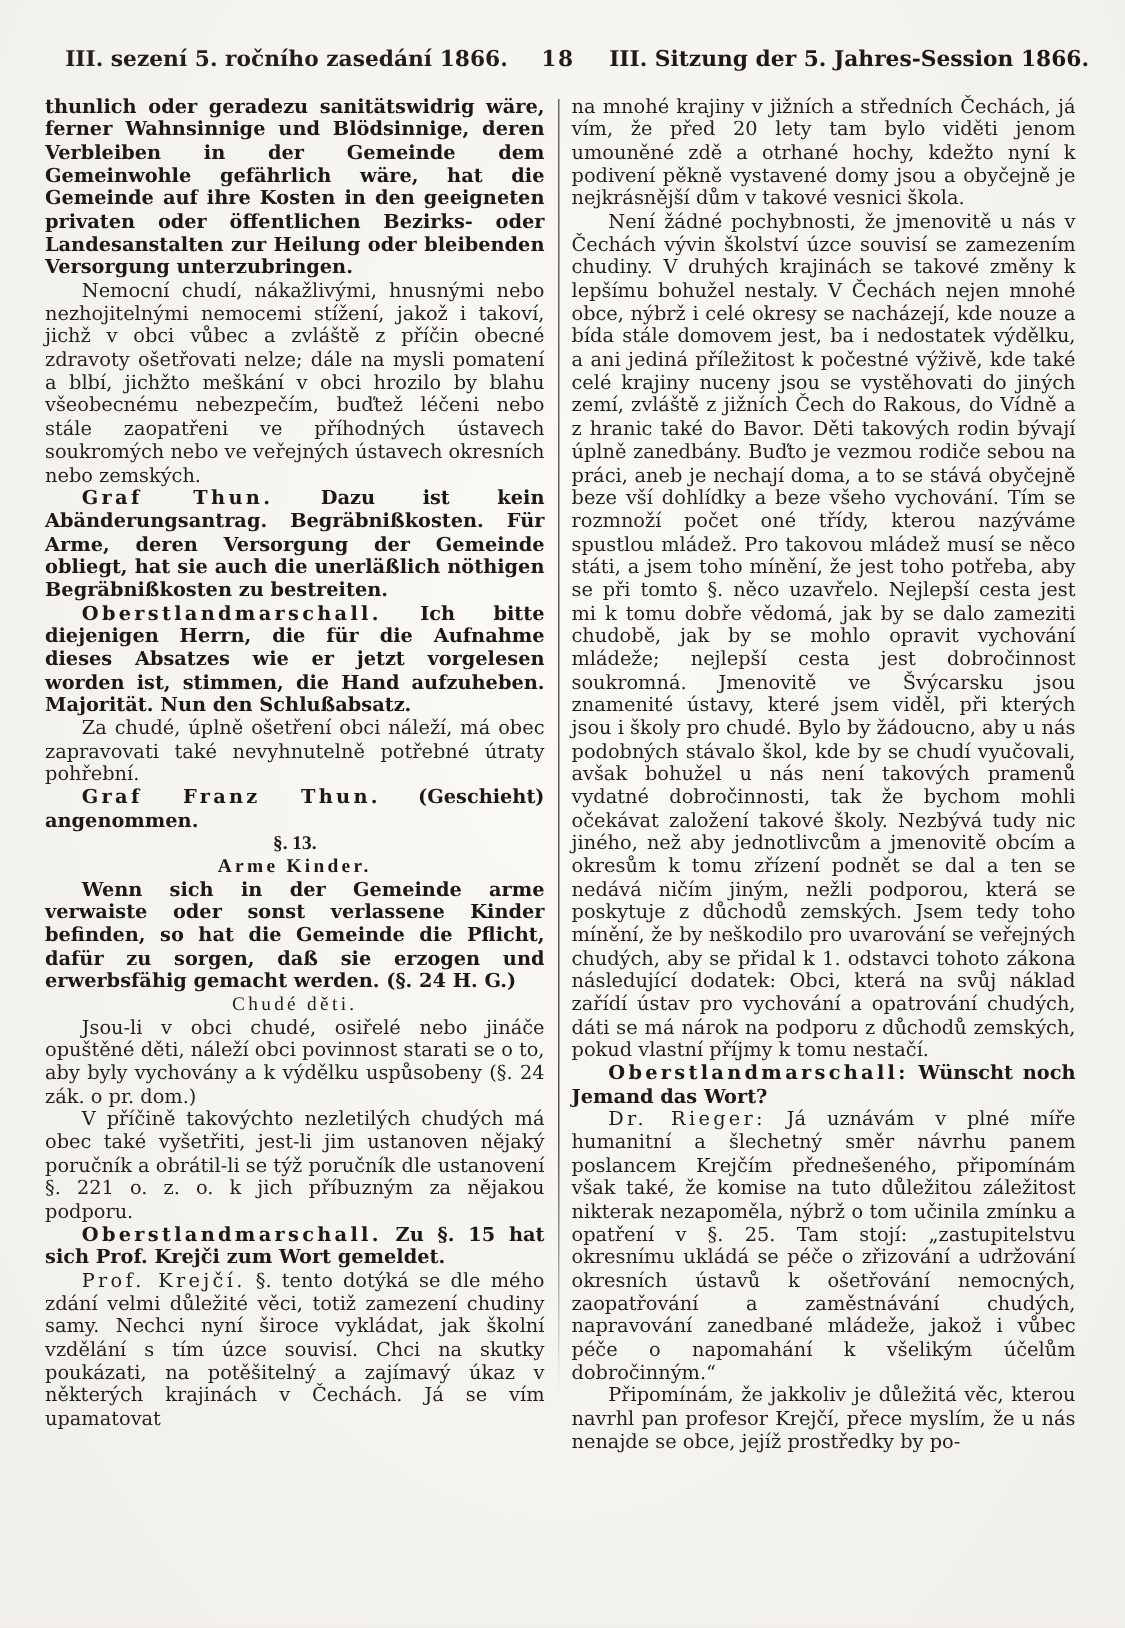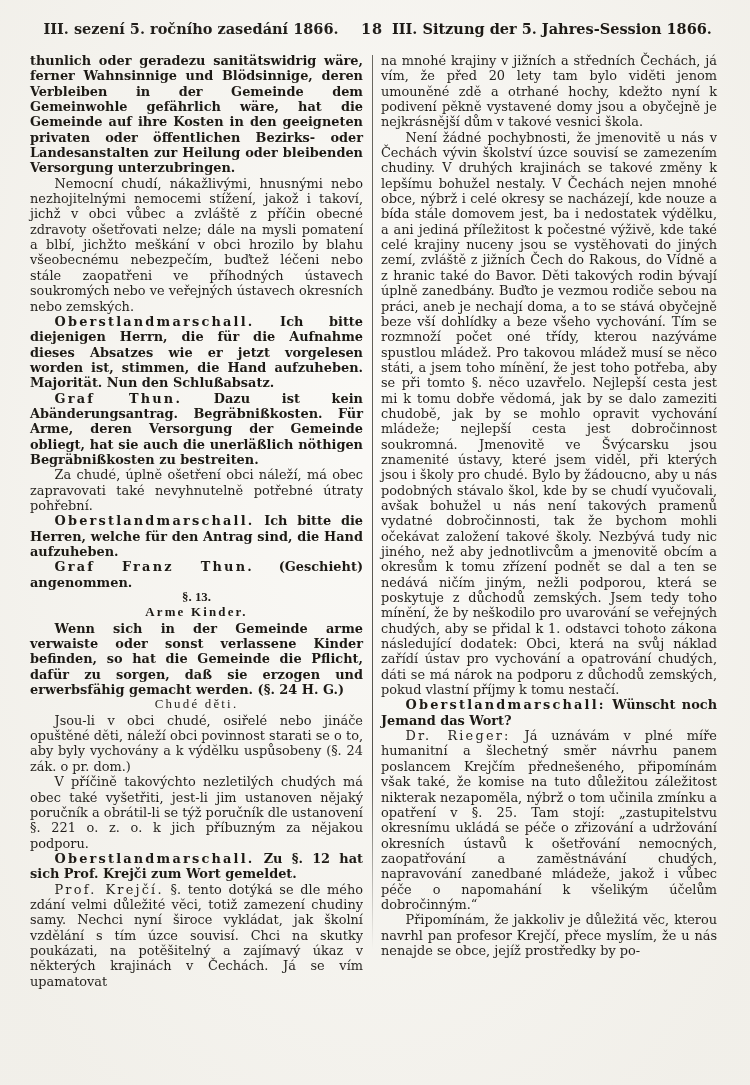--- a/index.html
+++ b/index.html
@@ -22,22 +22,22 @@
   }
   
   .hdr {
     display: flex;
     align-items: baseline;
     font-size: 14.5px;
     font-weight: bold;
     margin-bottom: 16px;
   }
   .hdr .h-left  { width: 322px; text-align: center; }
-  .hdr .h-num   { width: 40px;  text-align: center; letter-spacing: 1px; }
-  .hdr .h-right { flex: 1; text-align: left; }
+  .hdr .h-num   { width: 40px;  text-align: center; letter-spacing: 1px; margin-top: 11px; }
+  .hdr .h-right { flex: 1; text-align: right; }
   .fraktur { font-weight: bold; color: #1d1a15; }
   
   .cols { display: flex; align-items: stretch; }
   .col {
     font-size: 12.9px;
     line-height: 15.35px;
     text-align: justify;
     color: var(--ink);
   }
   .col.left  { width: 333px; }
@@ -62,32 +62,31 @@
   <div class="hdr">
     <div class="h-left">III. sezení 5. ročního zasedání 1866.</div>
     <div class="h-num">18</div>
     <div class="h-right fraktur">III. Sitzung der 5. Jahres-Session 1866.</div>
   </div>
 
   <div class="cols">
     <section class="col left" id="col-left">
         <p class="para flush fraktur"><span>thunlich oder geradezu sanitätswidrig wäre, ferner Wahnsinnige und Blödsinnige, deren Verbleiben in der Gemeinde dem Gemeinwohle gefährlich wäre, hat die Gemeinde auf ihre Kosten in den geeigneten privaten oder öffentlichen Bezirks- oder Landesanstalten zur Heilung oder bleibenden Versorgung unterzubringen.</span></p>
         <p class="para indent"><span>Nemocní chudí, nákažlivými, hnusnými nebo nezhojitelnými nemocemi stížení, jakož i takoví, jichž v obci vůbec a zvláště z příčin obecné zdravoty ošetřovati nelze; dále na mysli pomatení a blbí, jichžto meškání v obci hrozilo by blahu všeobecnému nebezpečím, buďtež léčeni nebo stále zaopatřeni ve příhodných ústavech soukromých nebo ve veřejných ústavech okresních nebo zemských.</span></p>
+        <p class="para indent fraktur"><span class="gesperrt">Graf Thun.</span><span class="lead-gap"> </span><span>Dazu ist kein Abänderungsantrag. Begräbnißkosten. Für Arme, deren Versorgung der Gemeinde obliegt, hat sie auch die unerläßlich nöthigen Begräbnißkosten zu bestreiten.</span></p>
         <p class="para indent fraktur"><span class="gesperrt">Oberstlandmarschall.</span><span class="lead-gap"> </span><span>Ich bitte diejenigen Herrn, die für die Aufnahme dieses Absatzes wie er jetzt vorgelesen worden ist, stimmen, die Hand aufzuheben. Majorität. Nun den Schlußabsatz.</span></p>
-        <p class="para indent fraktur"><span class="gesperrt">Graf Thun.</span><span class="lead-gap"> </span><span>Dazu ist kein Abänderungsantrag. Begräbnißkosten. Für Arme, deren Versorgung der Gemeinde obliegt, hat sie auch die unerläßlich nöthigen Begräbnißkosten zu bestreiten.</span></p>
         <p class="para indent"><span>Za chudé, úplně ošetření obci náleží, má obec zapravovati také nevyhnutelně potřebné útraty pohřební.</span></p>
-        <p class="para indent fraktur"><span class="gesperrt">Oberstlandmarschall.</span><span class="lead-gap"> </span><span>Ich bitte die Herren, welche für den Antrag sind, die Hand aufzuheben.</span></p>
         <p class="para indent fraktur"><span class="gesperrt">Graf Franz Thun.</span><span class="lead-gap"> </span><span>(Geschieht) angenommen.</span></p>
         <p class="para center fraktur"><span>§. 13.</span></p>
         <p class="para center fraktur"><span class="gesperrt">Arme Kinder.</span></p>
         <p class="para indent fraktur"><span>Wenn sich in der Gemeinde arme verwaiste oder sonst verlassene Kinder befinden, so hat die Gemeinde die Pflicht, dafür zu sorgen, daß sie erzogen und erwerbsfähig gemacht werden. (§. 24 H. G.)</span></p>
         <p class="para center"><span class="gesperrt">Chudé děti.</span></p>
         <p class="para indent"><span>Jsou-li v obci chudé, osiřelé nebo jináče opuštěné děti, náleží obci povinnost starati se o to, aby byly vychovány a k výdělku uspůsobeny (§. 24 zák. o pr. dom.)</span></p>
         <p class="para indent"><span>V příčině takovýchto nezletilých chudých má obec také vyšetřiti, jest-li jim ustanoven nějaký poručník a obrátil-li se týž poručník dle ustanovení §. 221 o. z. o. k jich příbuzným za nějakou podporu.</span></p>
-        <p class="para indent fraktur"><span class="gesperrt">Oberstlandmarschall.</span><span class="lead-gap"> </span><span>Zu §. 12 hat sich Prof. Krejči zum Wort gemeldet.</span></p>
+        <p class="para indent fraktur"><span class="gesperrt">Oberstlandmarschall.</span><span class="lead-gap"> </span><span>Zu §. 15 hat sich Prof. Krejči zum Wort gemeldet.</span></p>
         <p class="para indent"><span class="gesperrt">Prof. Krejčí.</span><span class="lead-gap"> </span><span>§. tento dotýká se dle mého zdání velmi důležité věci, totiž zamezení chudiny samy. Nechci nyní široce vykládat, jak školní vzdělání s tím úzce souvisí. Chci na skutky poukázati, na potěšitelný a zajímavý úkaz v některých krajinách v Čechách. Já se vím upamatovat</span></p>
       </section>
     <div class="divider"></div>
     <section class="col right" id="col-right">
         <p class="para flush"><span>na mnohé krajiny v jižních a středních Čechách, já vím, že před 20 lety tam bylo viděti jenom umouněné zdě a otrhané hochy, kdežto nyní k podivení pěkně vystavené domy jsou a obyčejně je nejkrásnější dům v takové vesnici škola.</span></p>
         <p class="para indent"><span>Není žádné pochybnosti, že jmenovitě u nás v Čechách vývin školství úzce souvisí se zamezením chudiny. V druhých krajinách se takové změny k lepšímu bohužel nestaly. V Čechách nejen mnohé obce, nýbrž i celé okresy se nacházejí, kde nouze a bída stále domovem jest, ba i nedostatek výdělku, a ani jediná příležitost k počestné výživě, kde také celé krajiny nuceny jsou se vystěhovati do jiných zemí, zvláště z jižních Čech do Rakous, do Vídně a z hranic také do Bavor. Děti takových rodin bývají úplně zanedbány. Buďto je vezmou rodiče sebou na práci, aneb je nechají doma, a to se stává obyčejně beze vší dohlídky a beze všeho vychování. Tím se rozmnoží počet oné třídy, kterou nazýváme spustlou mládež. Pro takovou mládež musí se něco státi, a jsem toho mínění, že jest toho potřeba, aby se při tomto §. něco uzavřelo. Nejlepší cesta jest mi k tomu dobře vědomá, jak by se dalo zameziti chudobě, jak by se mohlo opravit vychování mládeže; nejlepší cesta jest dobročinnost soukromná. Jmenovitě ve Švýcarsku jsou znamenité ústavy, které jsem viděl, při kterých jsou i školy pro chudé. Bylo by žádoucno, aby u nás podobných stávalo škol, kde by se chudí vyučovali, avšak bohužel u nás není takových pramenů vydatné dobročinnosti, tak že bychom mohli očekávat založení takové školy. Nezbývá tudy nic jiného, než aby jednotlivcům a jmenovitě obcím a okresům k tomu zřízení podnět se dal a ten se nedává ničím jiným, nežli podporou, která se poskytuje z důchodů zemských. Jsem tedy toho mínění, že by neškodilo pro uvarování se veřejných chudých, aby se přidal k 1. odstavci tohoto zákona následující dodatek: Obci, která na svůj náklad zařídí ústav pro vychování a opatrování chudých, dáti se má nárok na podporu z důchodů zemských, pokud vlastní příjmy k tomu nestačí.</span></p>
         <p class="para indent fraktur"><span class="gesperrt">Oberstlandmarschall:</span><span class="lead-gap"> </span><span>Wünscht noch Jemand das Wort?</span></p>
         <p class="para indent"><span class="gesperrt">Dr. Rieger:</span><span class="lead-gap"> </span><span>Já uznávám v plné míře humanitní a šlechetný směr návrhu panem poslancem Krejčím přednešeného, připomínám však také, že komise na tuto důležitou záležitost nikterak nezapoměla, nýbrž o tom učinila zmínku a opatření v §. 25. Tam stojí: „zastupitelstvu okresnímu ukládá se péče o zřizování a udržování okresních ústavů k ošetřování nemocných, zaopatřování a zaměstnávání chudých, napravování zanedbané mládeže, jakož i vůbec péče o napomahání k všelikým účelům dobročinným.“</span></p>
         <p class="para indent"><span>Připomínám, že jakkoliv je důležitá věc, kterou navrhl pan profesor Krejčí, přece myslím, že u nás nenajde se obce, jejíž prostředky by po-</span></p>
       </section>

